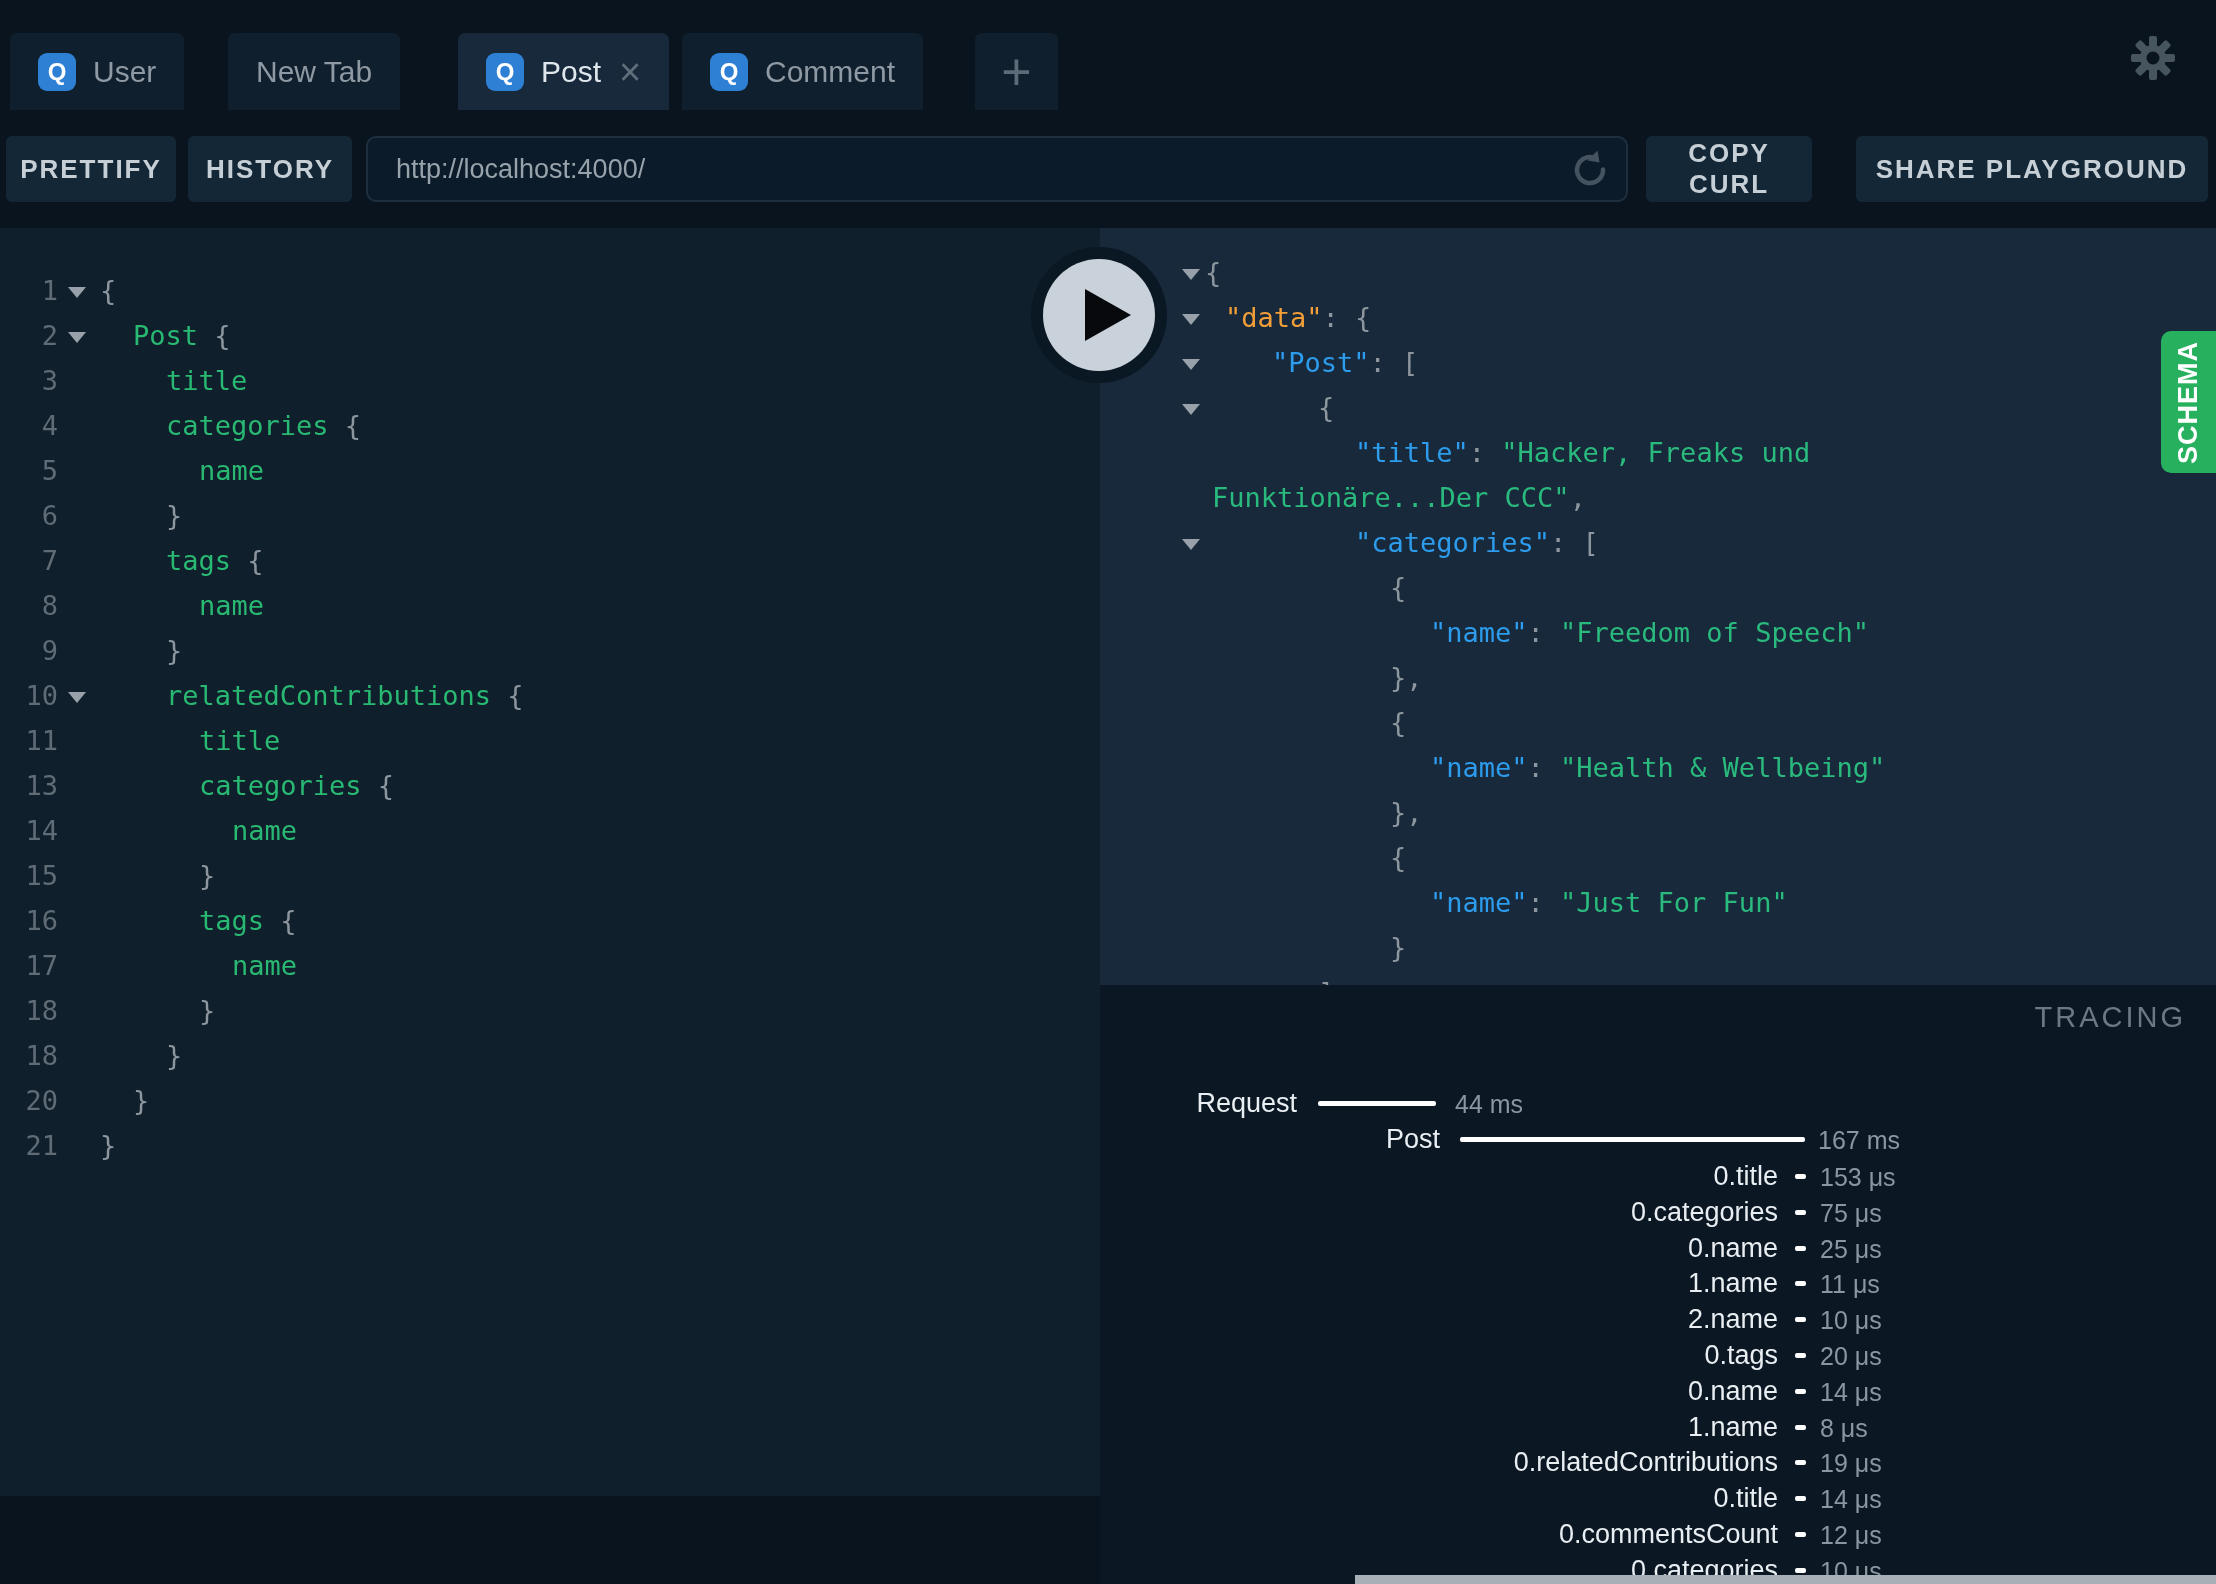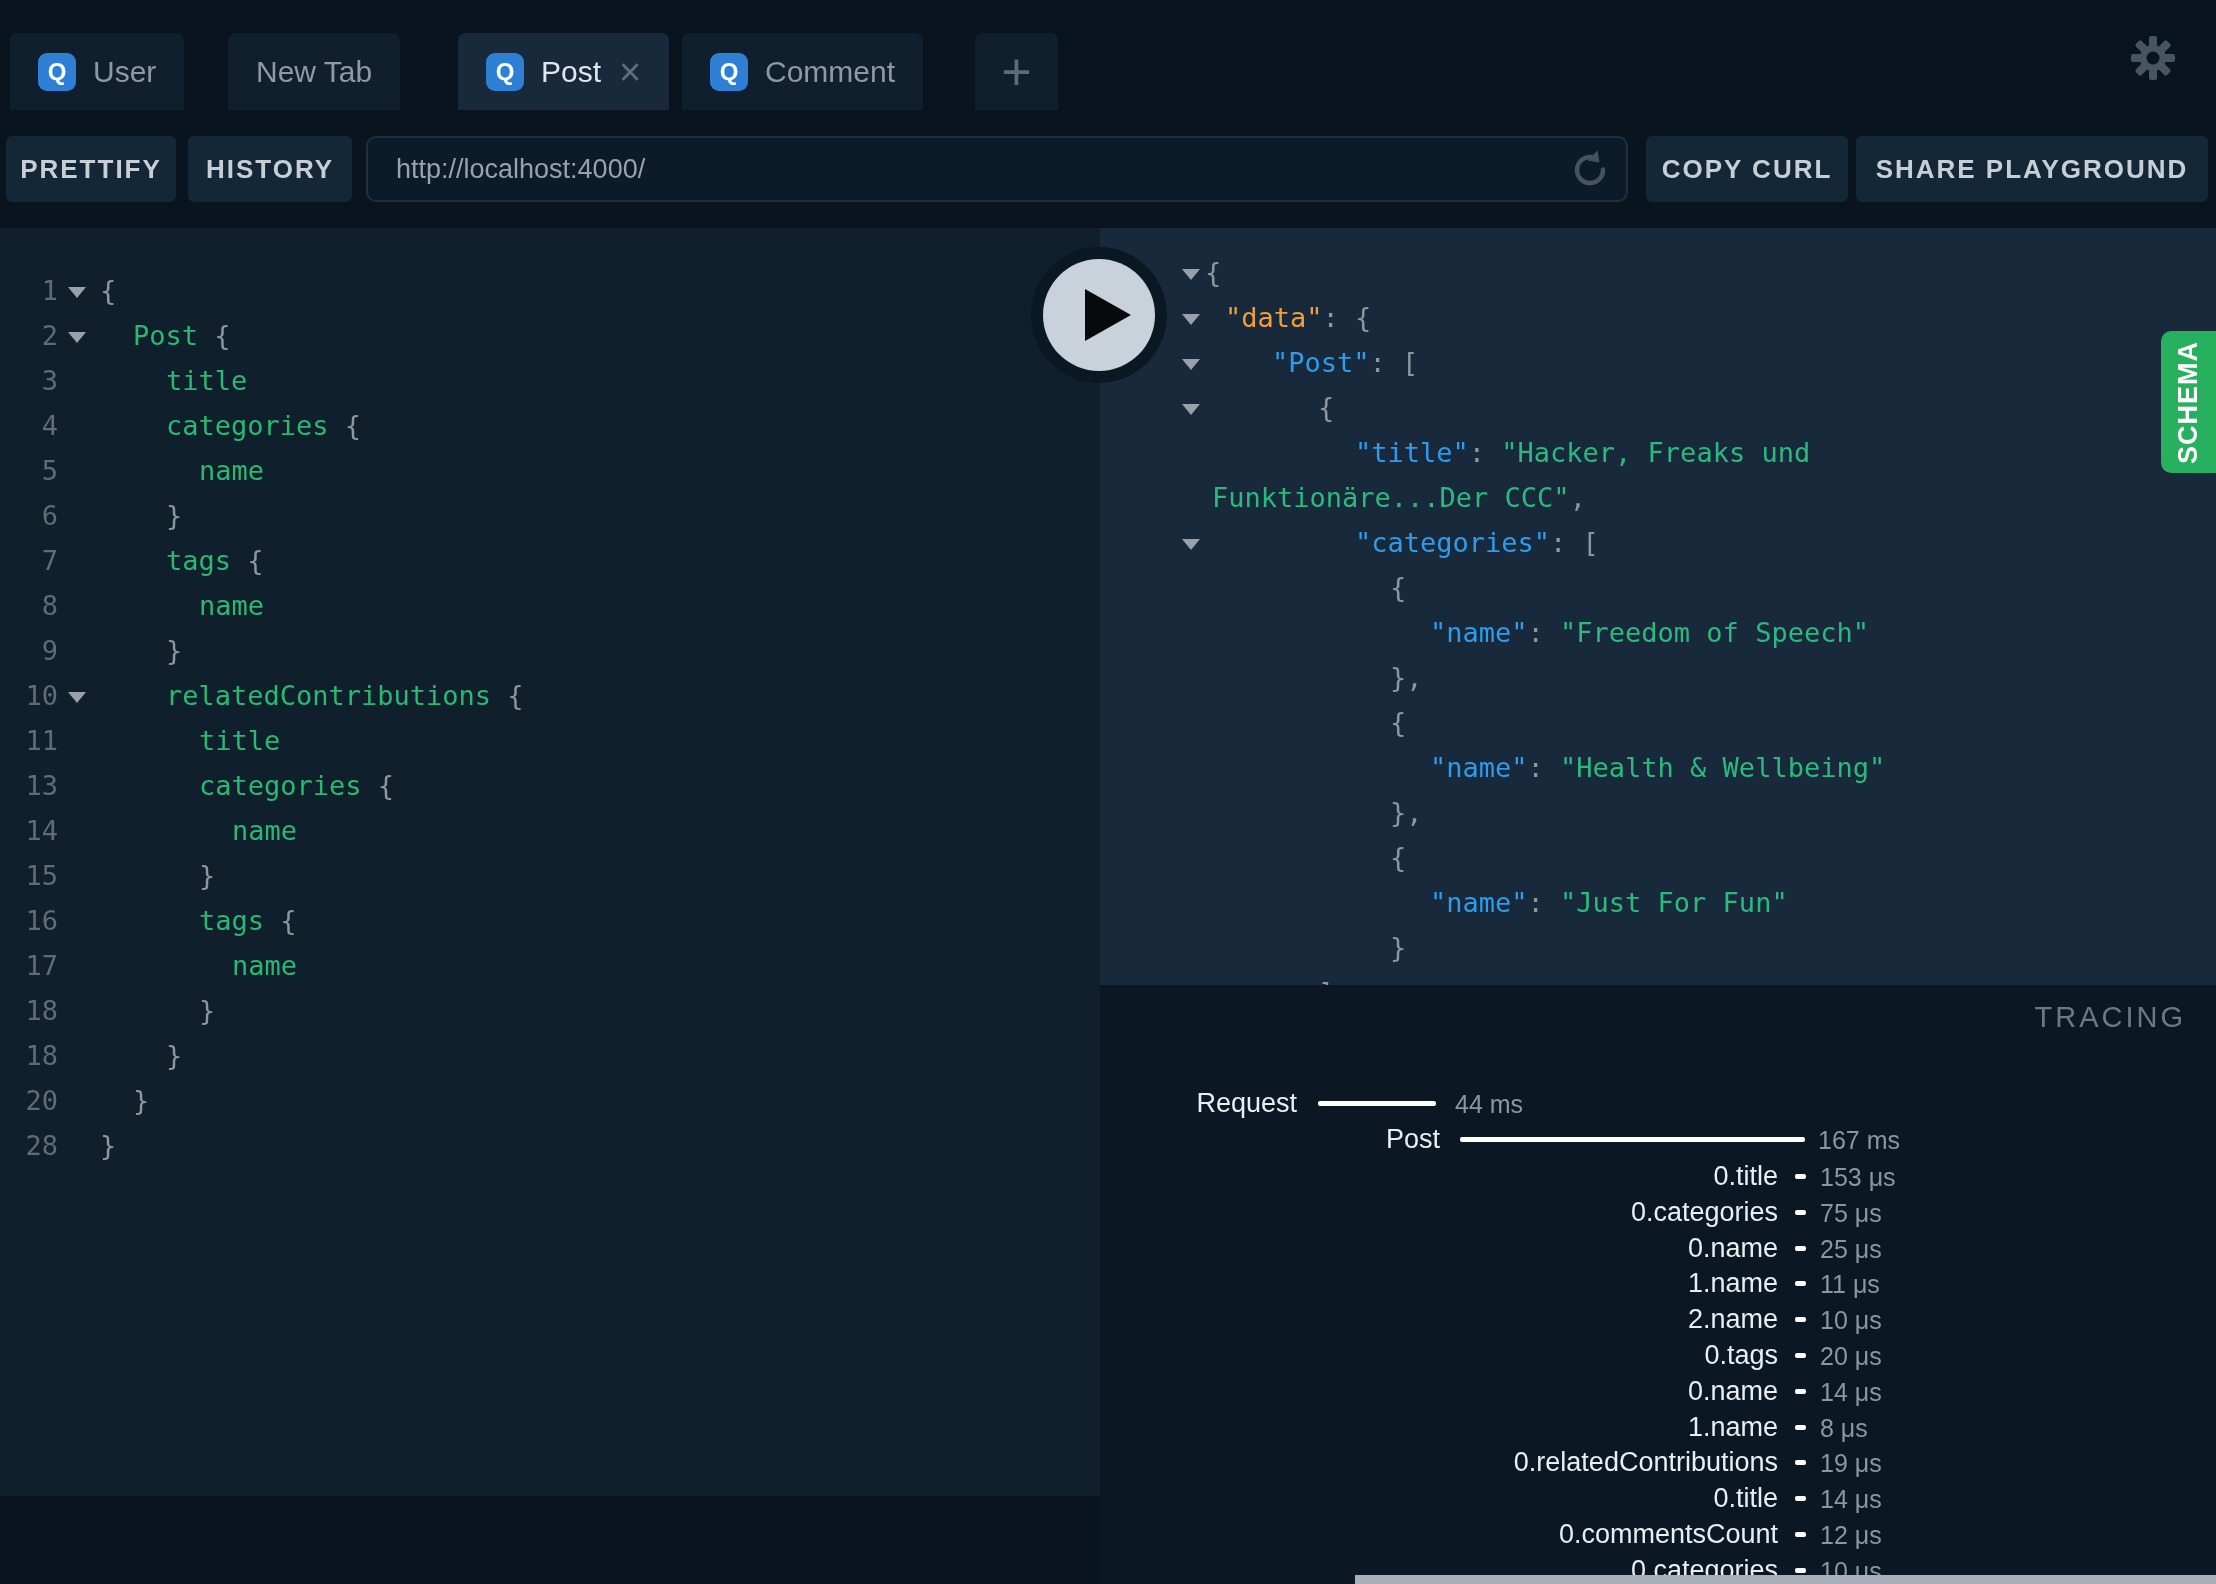--- a/index.html
+++ b/index.html
@@ -25,21 +25,21 @@
   #gear { position:absolute; left:2129px; top:34px; width:48px; height:48px; cursor:pointer; }
 
   
   #toolbar { position:absolute; left:0; top:110px; width:2216px; height:118px; }
   .tbtn { position:absolute; top:26px; height:66px; background:#142736; border-radius:6px;
     color:#C6CFD6; font-size:26px; font-weight:bold; letter-spacing:2px;
     display:flex; align-items:center; justify-content:center; cursor:pointer; border:none;
     font-family:"Liberation Sans","DejaVu Sans",sans-serif; }
   #btn-prettify { left:6px;   width:170px; }
   #btn-history  { left:188px; width:164px; }
-  #btn-copycurl { left:1646px; width:202px; }
+  #btn-copycurl { left:1646px; width:166px; }
   #btn-share    { left:1856px; width:352px; }
   #urlwrap { position:absolute; left:366px; top:26px; width:1262px; height:66px;
     background:#0C1B29; border:2px solid #1E3040; border-radius:10px; }
   #url-input { position:absolute; left:28px; top:0; width:1140px; height:62px; background:transparent;
     border:none; outline:none; color:#97A2AB; font-size:27px;
     font-family:"Liberation Sans","DejaVu Sans",sans-serif; }
   #reload { position:absolute; right:16px; top:11px; width:40px; height:40px; cursor:pointer; }
 
   
   #editor-pane { position:absolute; left:0; top:228px; width:1100px; height:1268px;
@@ -247,21 +247,21 @@
           <span class="ed-num">18</span>
           <span class="ed-arrow-slot"></span>
           <span class="ed-code" style="padding-left: 66px;"><span class="tk-punct">}</span></span>
         </div>
         <div class="ed-line">
           <span class="ed-num">20</span>
           <span class="ed-arrow-slot"></span>
           <span class="ed-code" style="padding-left: 33px;"><span class="tk-punct">}</span></span>
         </div>
         <div class="ed-line">
-          <span class="ed-num">28</span>
+          <span class="ed-num">21</span>
           <span class="ed-arrow-slot"></span>
           <span class="ed-code" style="padding-left: 0px;"><span class="tk-punct">}</span></span>
         </div>
       </div>
 
   </section>
 
   <section id="response-pane">
     <div id="response-lines">
         <div class="rs-line"><span class="rs-arrow"></span><span class="rs-code" style="left: 105px;"><span class="tk-punct">{</span></span></div>

